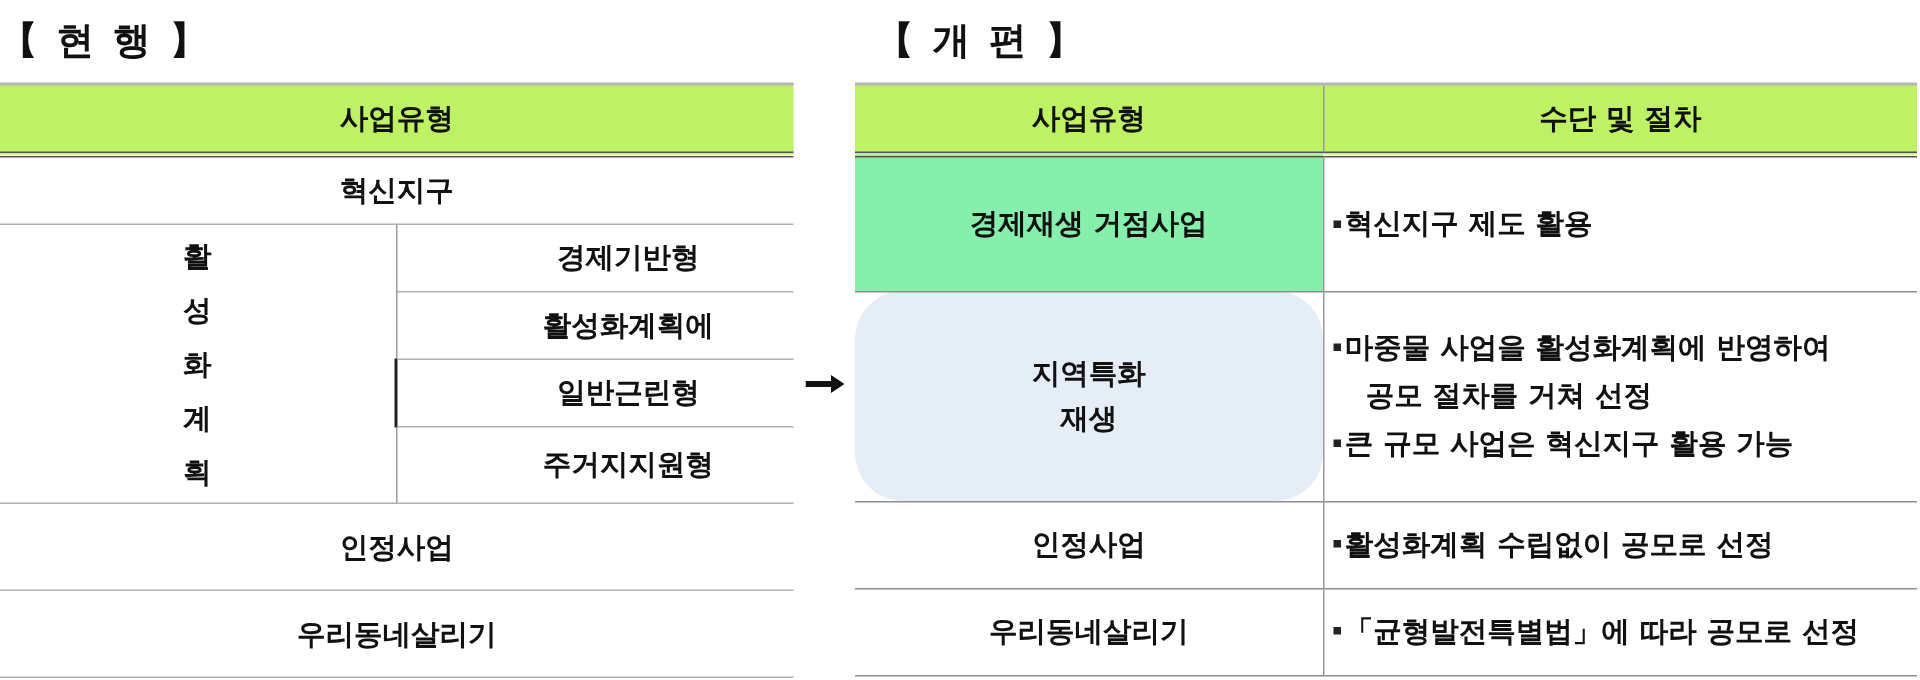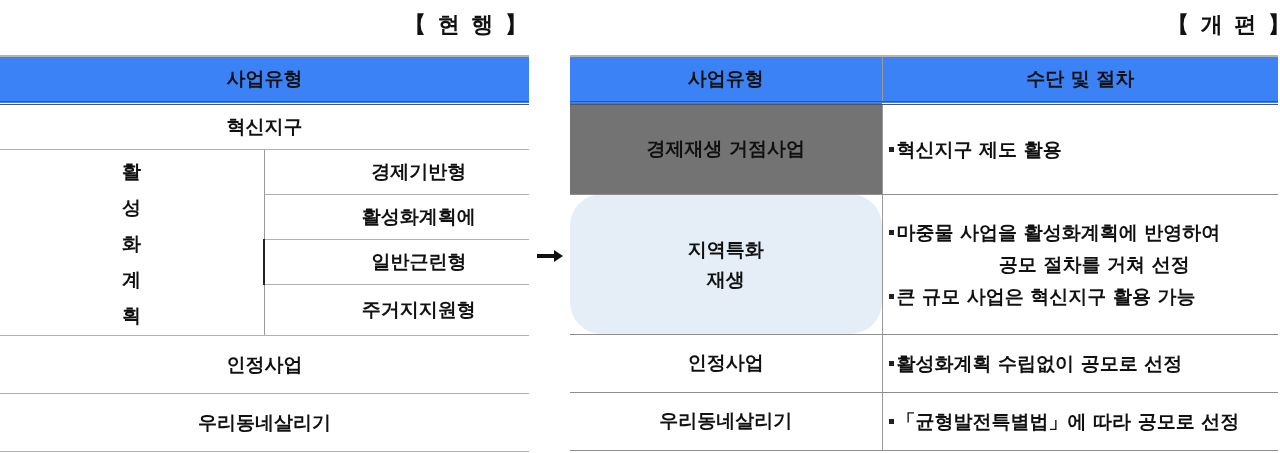--- a/index.html
+++ b/index.html
@@ -1,53 +1,53 @@
 <!DOCTYPE html>
 <html><head>
 <meta charset="utf-8">
 <style>
   html, body { margin: 0; padding: 0; background: #ffffff; }
   body {
     width: 1280px; height: 453px; position: relative; overflow: hidden;
     font-family: "DejaVu Sans", "Liberation Sans", sans-serif; color: #111;
   }
   .title {
-    position: absolute; top: 10px; font-size: 22px; font-weight: bold;
-    text-align: right; letter-spacing: 2px;
+    position: absolute; top: 10px; font-size: 25px; font-weight: bold;
+    text-align: left; letter-spacing: 2px;
   }
   .t-left { left: 0; width: 529px; }
   .t-right { left: 584px; width: 708px; }
 
   table { border-collapse: collapse; position: absolute; table-layout: fixed; }
   td, th {
     padding: 0; text-align: center; vertical-align: middle;
     font-size: 19px; font-weight: bold;
   }
   .hdr th {
-    background: #3b82f6; font-weight: bold; height: 44px;
+    background: #bef264; font-weight: bold; height: 44px;
     border-top: 2px solid #b5b5b5; border-bottom: 4px double #555;
   }
   .bold { font-weight: bold; }
 
   
   #left { left: 0; top: 55px; width: 529px; }
   #left td { border-bottom: 1.5px solid #b0b0b0; }
   #left .vcell { border-right: 1.5px solid #9a9a9a; line-height: 36px; font-weight: bold; font-size: 19px; }
   #left .sub { height: 44px; font-weight: bold; padding-left: 44px; }
   #left .sub.dark { border-left: 2px solid #222; }
 
   
   #right { left: 570px; top: 55px; width: 708px; }
   #right td { border-bottom: 1.5px solid #8e8e8e; }
   #right .col1 { width: 312px; border-right: 1.5px solid #9a9a9a; }
   #right .desc { text-align: left; padding-left: 6px; line-height: 32px; }
-  .pink { background: #737373; }
+  .pink { background: #86efac; }
   .blue { background: #e5edf7; border-radius: 32px; }
   .bullet { display: inline-block; width: 5px; height: 5px; background: #222; vertical-align: middle; margin-right: 3px; position: relative; top: -1px; }
-  .indent { padding-left: 22px; text-align: center; }
+  .indent { padding-left: 22px; }
 
   .arrow {
     position: absolute; left: 537px; top: 249px; width: 26px; height: 14px;
   }
 </style>
 </head>
 <body>
 
 <div class="title t-left">【 현 행 】</div>
 <div class="title t-right">【 개 편 】</div>

